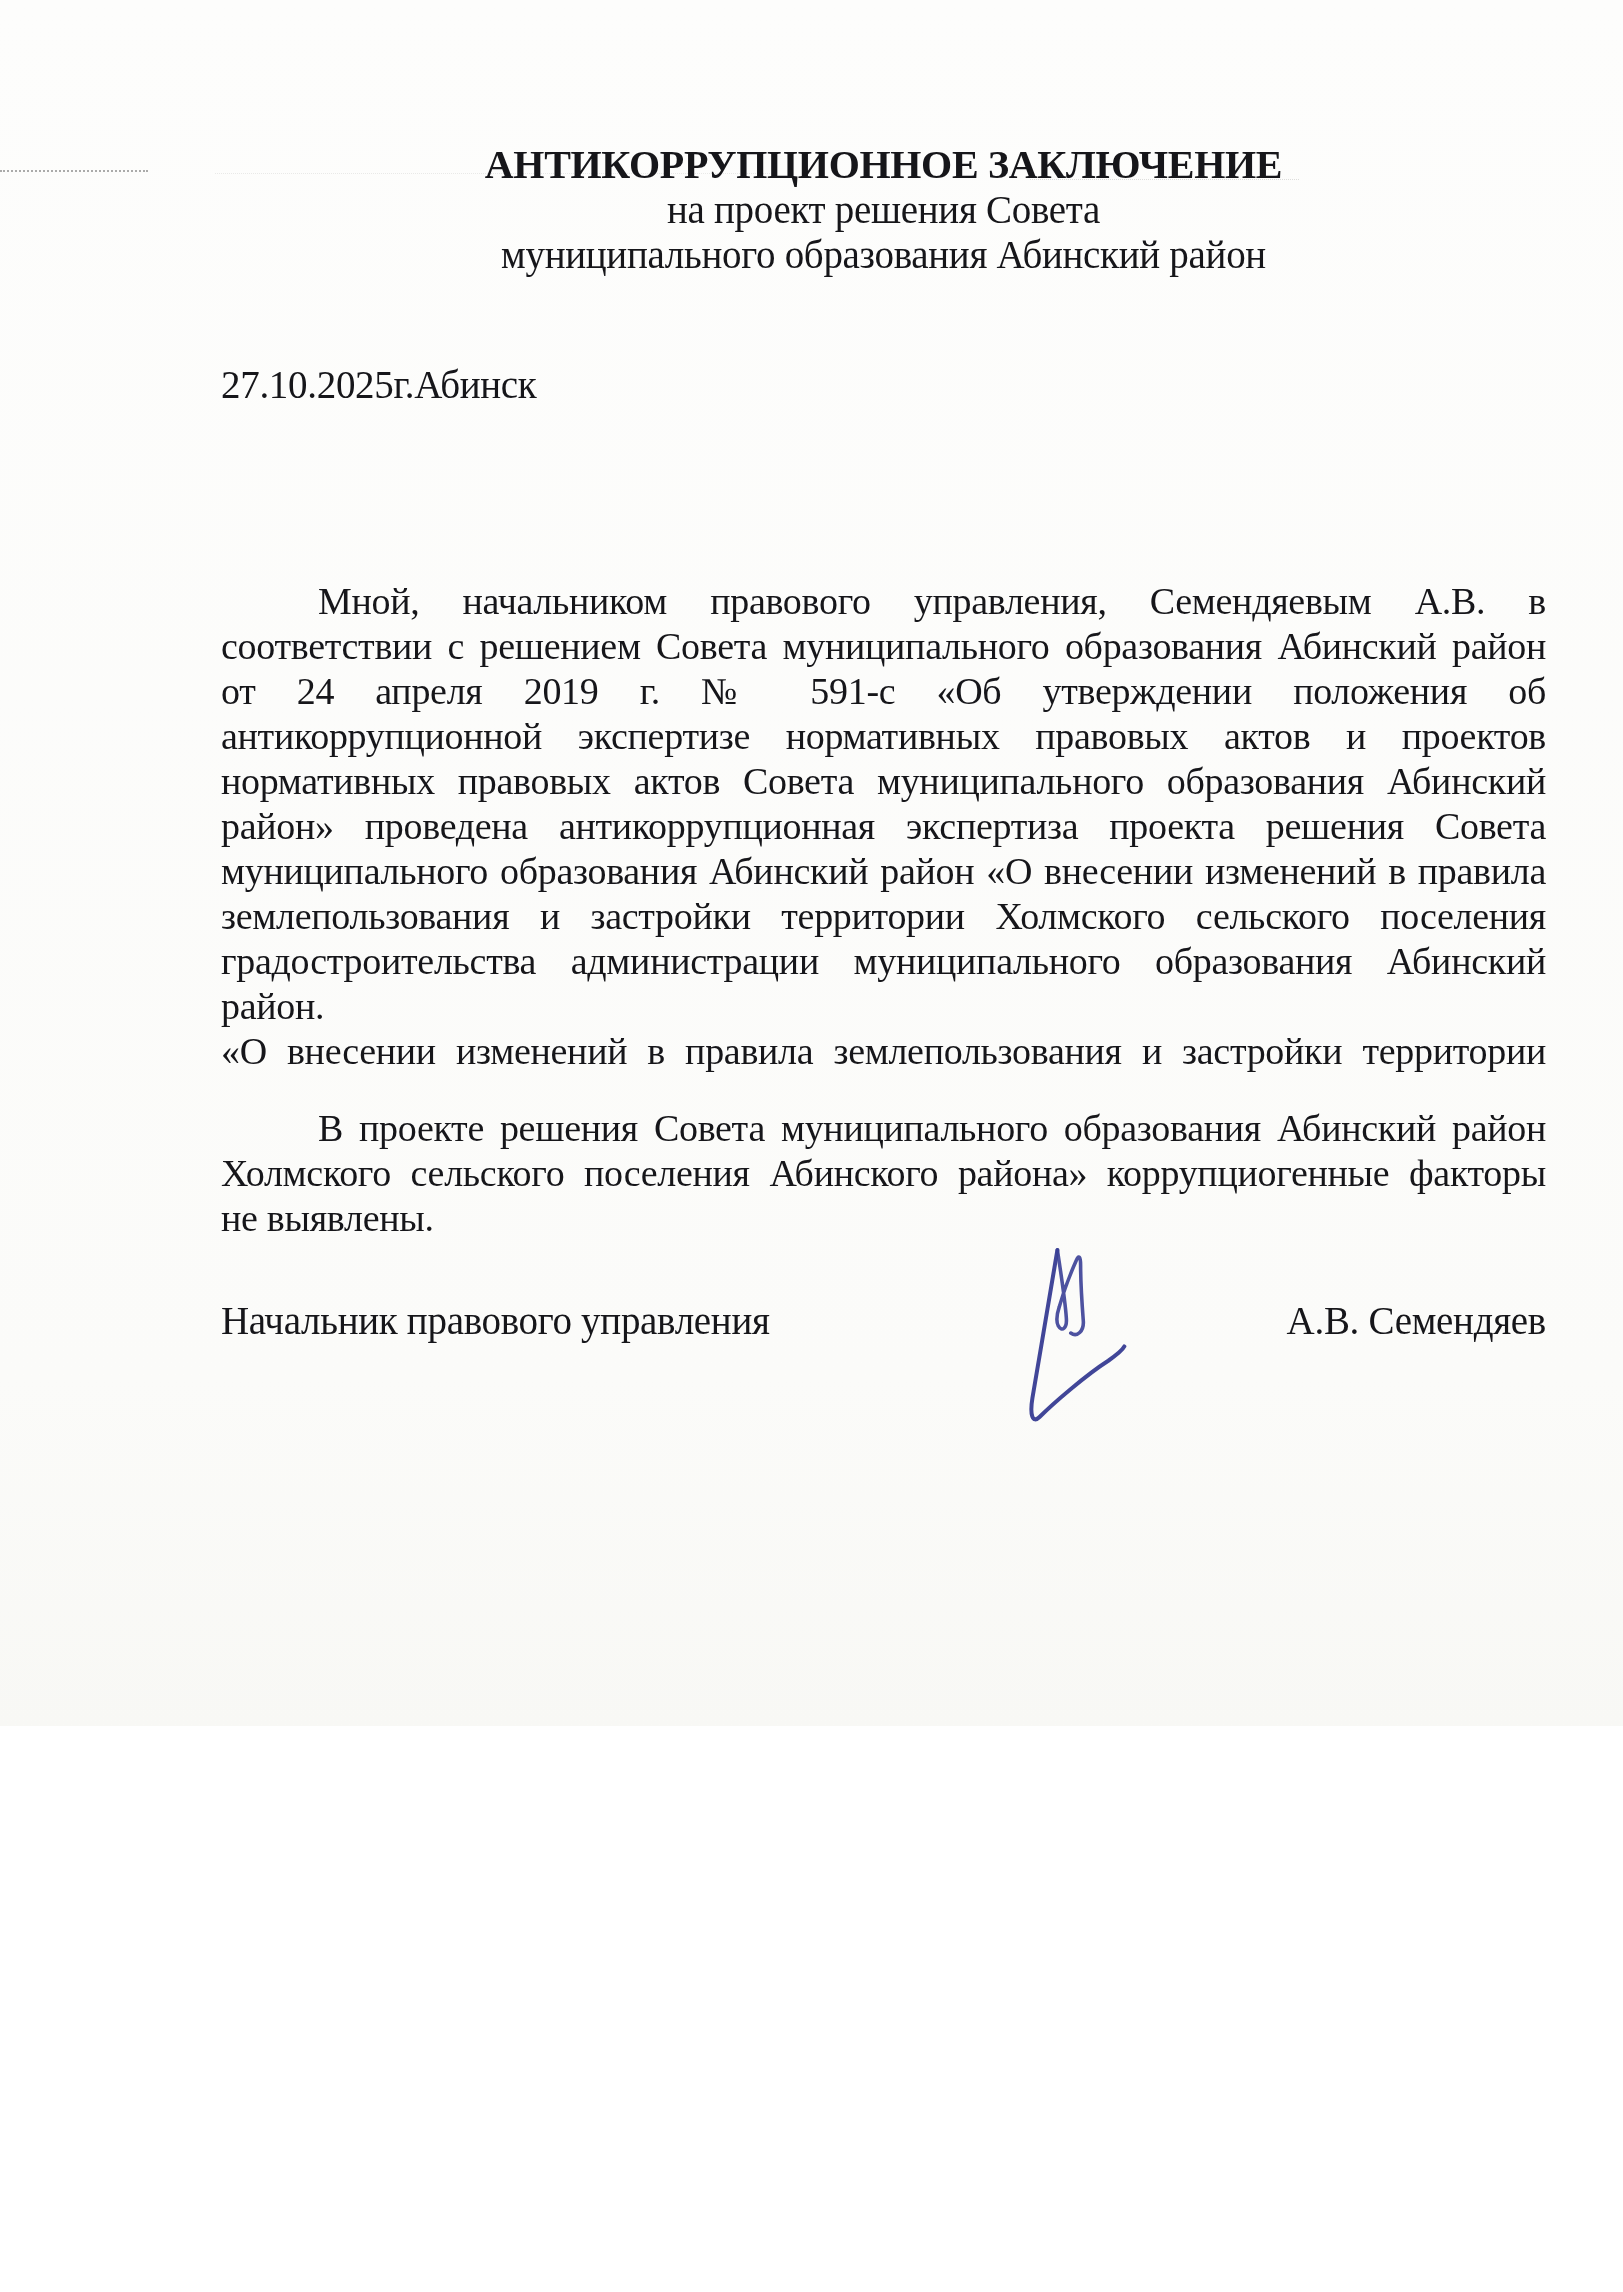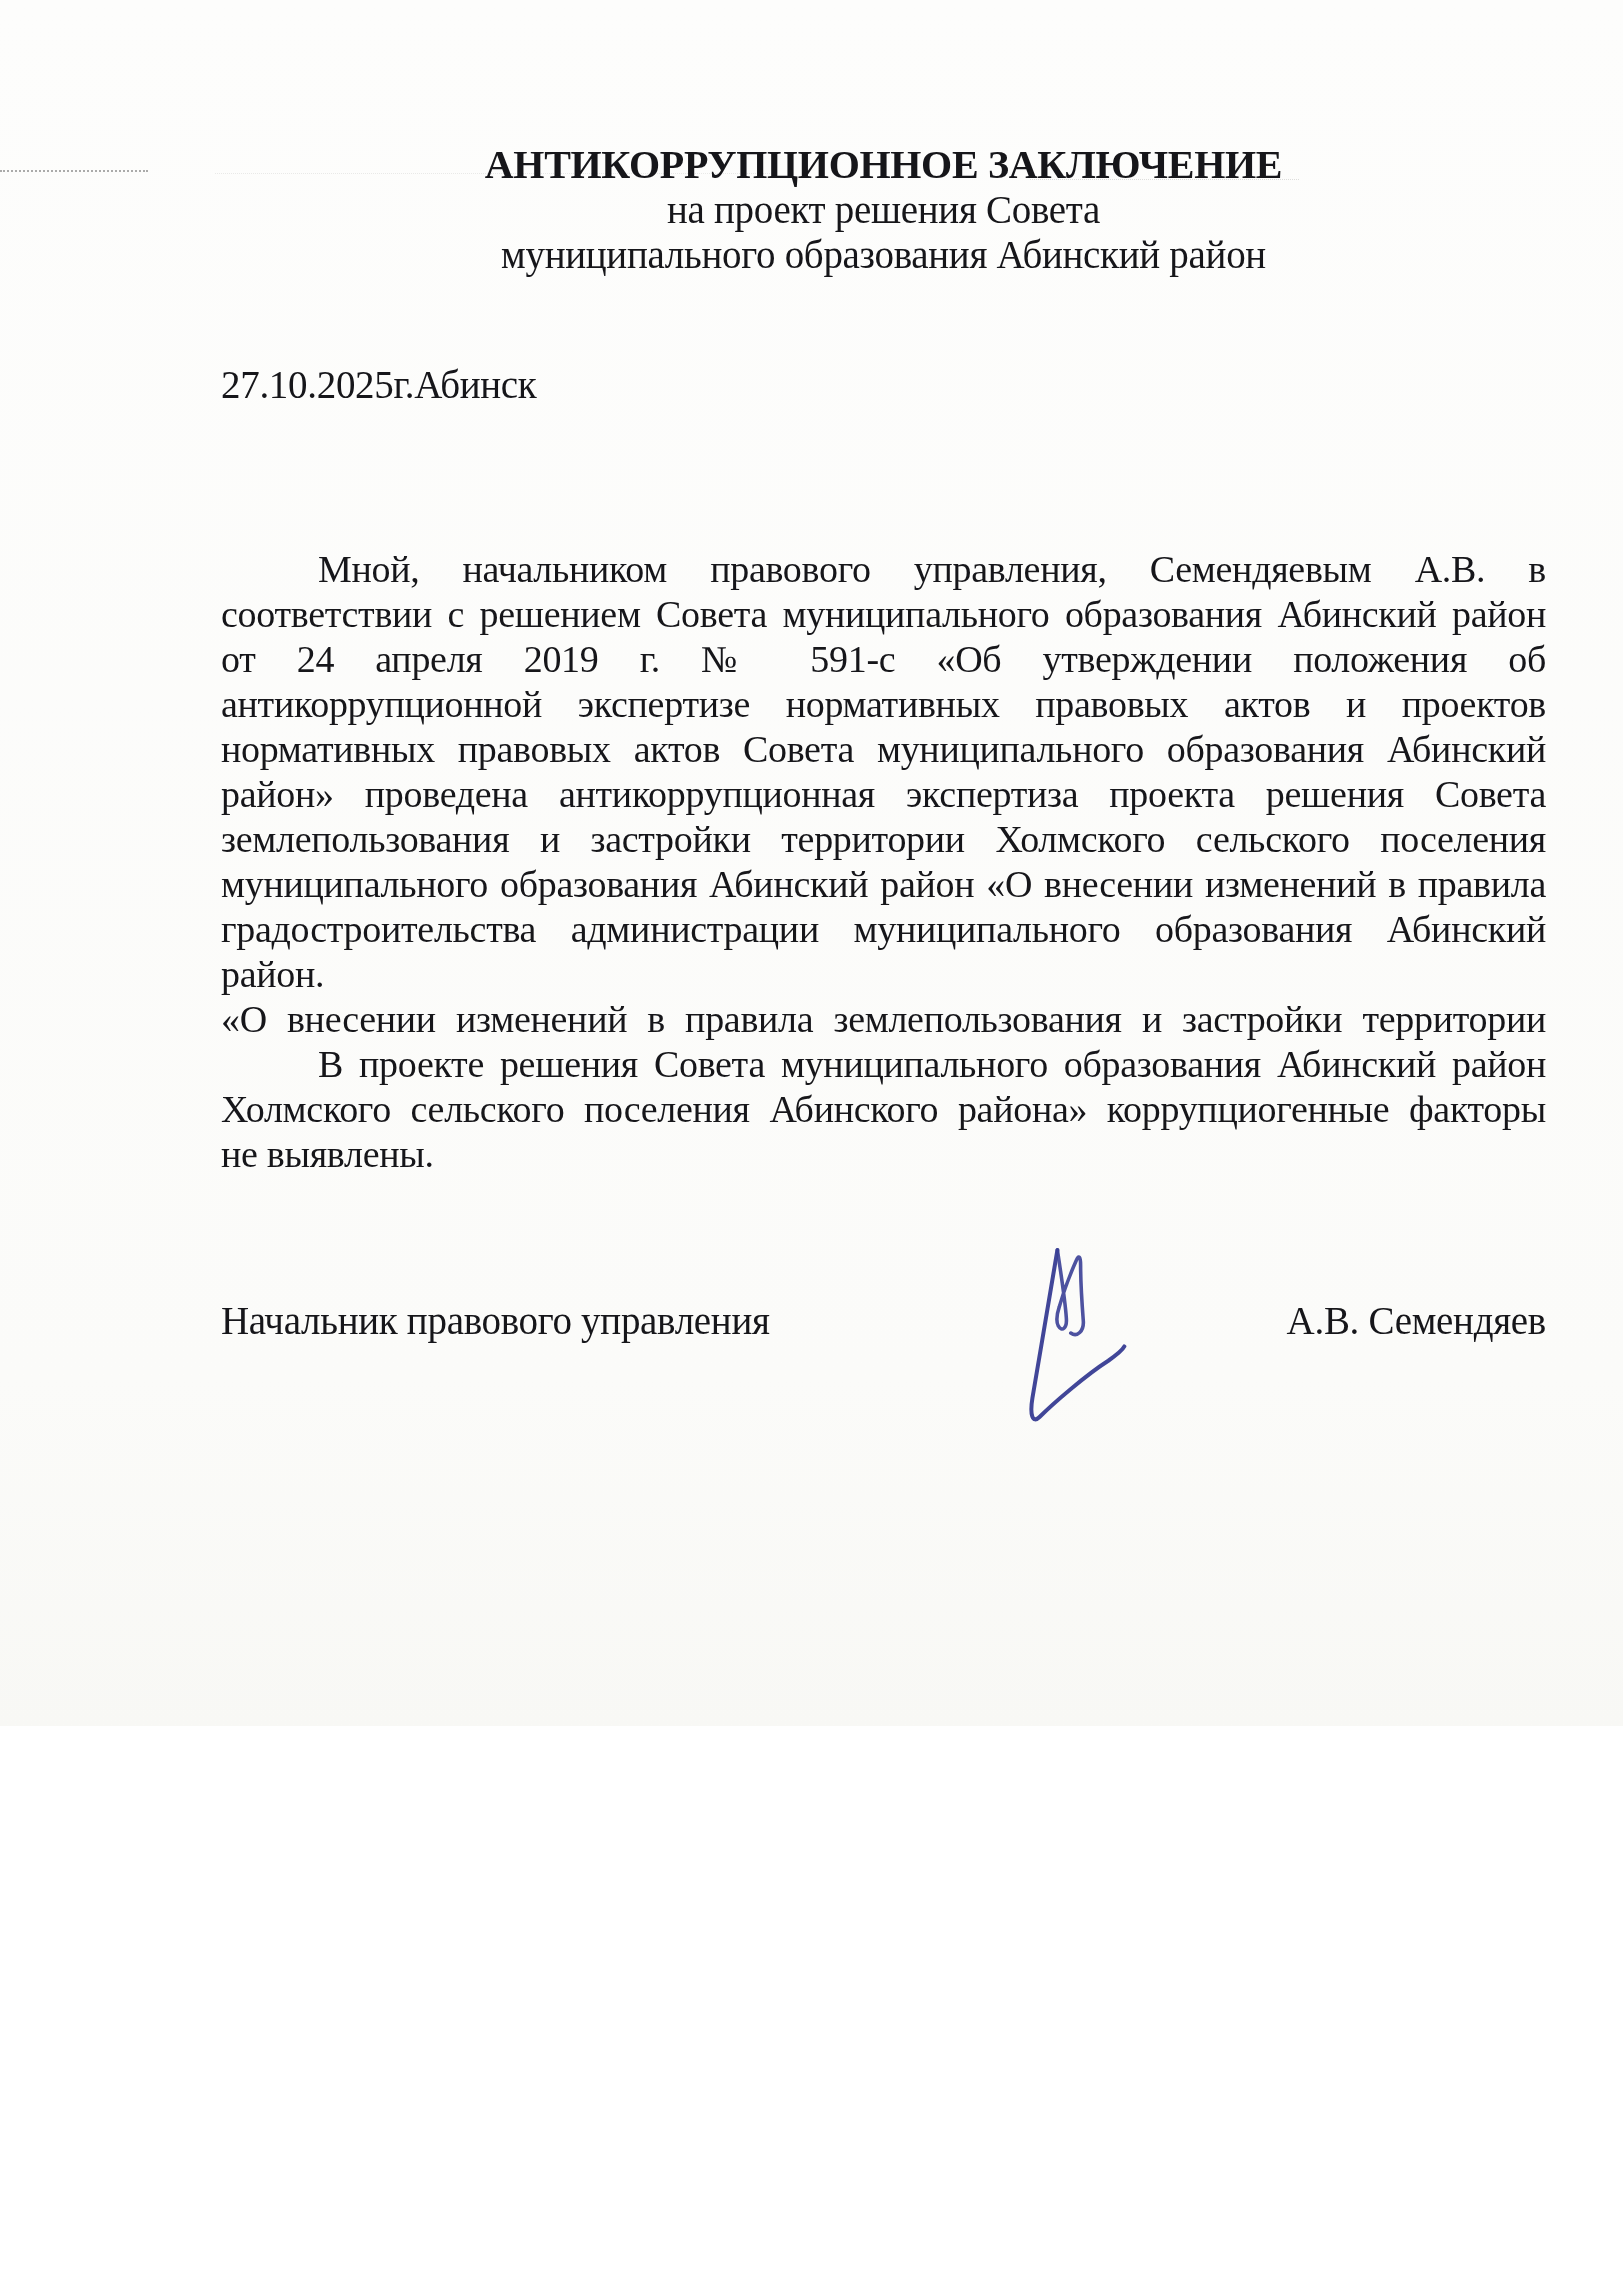--- a/index.html
+++ b/index.html
@@ -52,21 +52,21 @@
     letter-spacing: -0.3px;
   }
   .body-text .line {
     height: 45px;
     line-height: 45px;
     text-align: justify;
     text-align-last: justify;
     white-space: normal;
     overflow: hidden;
   }
-  .body-text .line.indent { text-indent: 97px; }
+  .body-text .line.indent { text-indent: 97px; margin-top: 32px; }
   .body-text .line.last { text-align: left; text-align-last: left; }
   .sig-row {
     position: absolute;
     left: 221px; top: 1297px; width: 1325px;
     display: flex;
     justify-content: space-between;
     font-size: 39px;
     line-height: 47px;
     letter-spacing: -0.3px;
     text-align: center;
@@ -103,22 +103,22 @@
   </div>
 
   <div class="body-text">
     <div class="paragraph">
         <div class="line indent">Мной, начальником правового управления, Семендяевым А.В. в</div>
         <div class="line">соответствии с решением Совета муниципального образования Абинский район</div>
         <div class="line">от 24 апреля 2019 г. № 591-с «Об утверждении положения об</div>
         <div class="line">антикоррупционной экспертизе нормативных правовых актов и проектов</div>
         <div class="line">нормативных правовых актов Совета муниципального образования Абинский</div>
         <div class="line">район» проведена антикоррупционная экспертиза проекта решения Совета</div>
+        <div class="line">муниципального образования Абинский район «О внесении изменений в правила</div>
         <div class="line">землепользования и застройки территории Холмского сельского поселения</div>
-        <div class="line">муниципального образования Абинский район «О внесении изменений в правила</div>
         <div class="line">градостроительства администрации муниципального образования Абинский</div>
         <div class="line last">район.</div>
       </div>
     <div class="paragraph">
         <div class="line">«О внесении изменений в правила землепользования и застройки территории</div>
         <div class="line indent">В проекте решения Совета муниципального образования Абинский район</div>
         <div class="line">Холмского сельского поселения Абинского района» коррупциогенные факторы</div>
         <div class="line last">не выявлены.</div>
       </div>
   </div>

